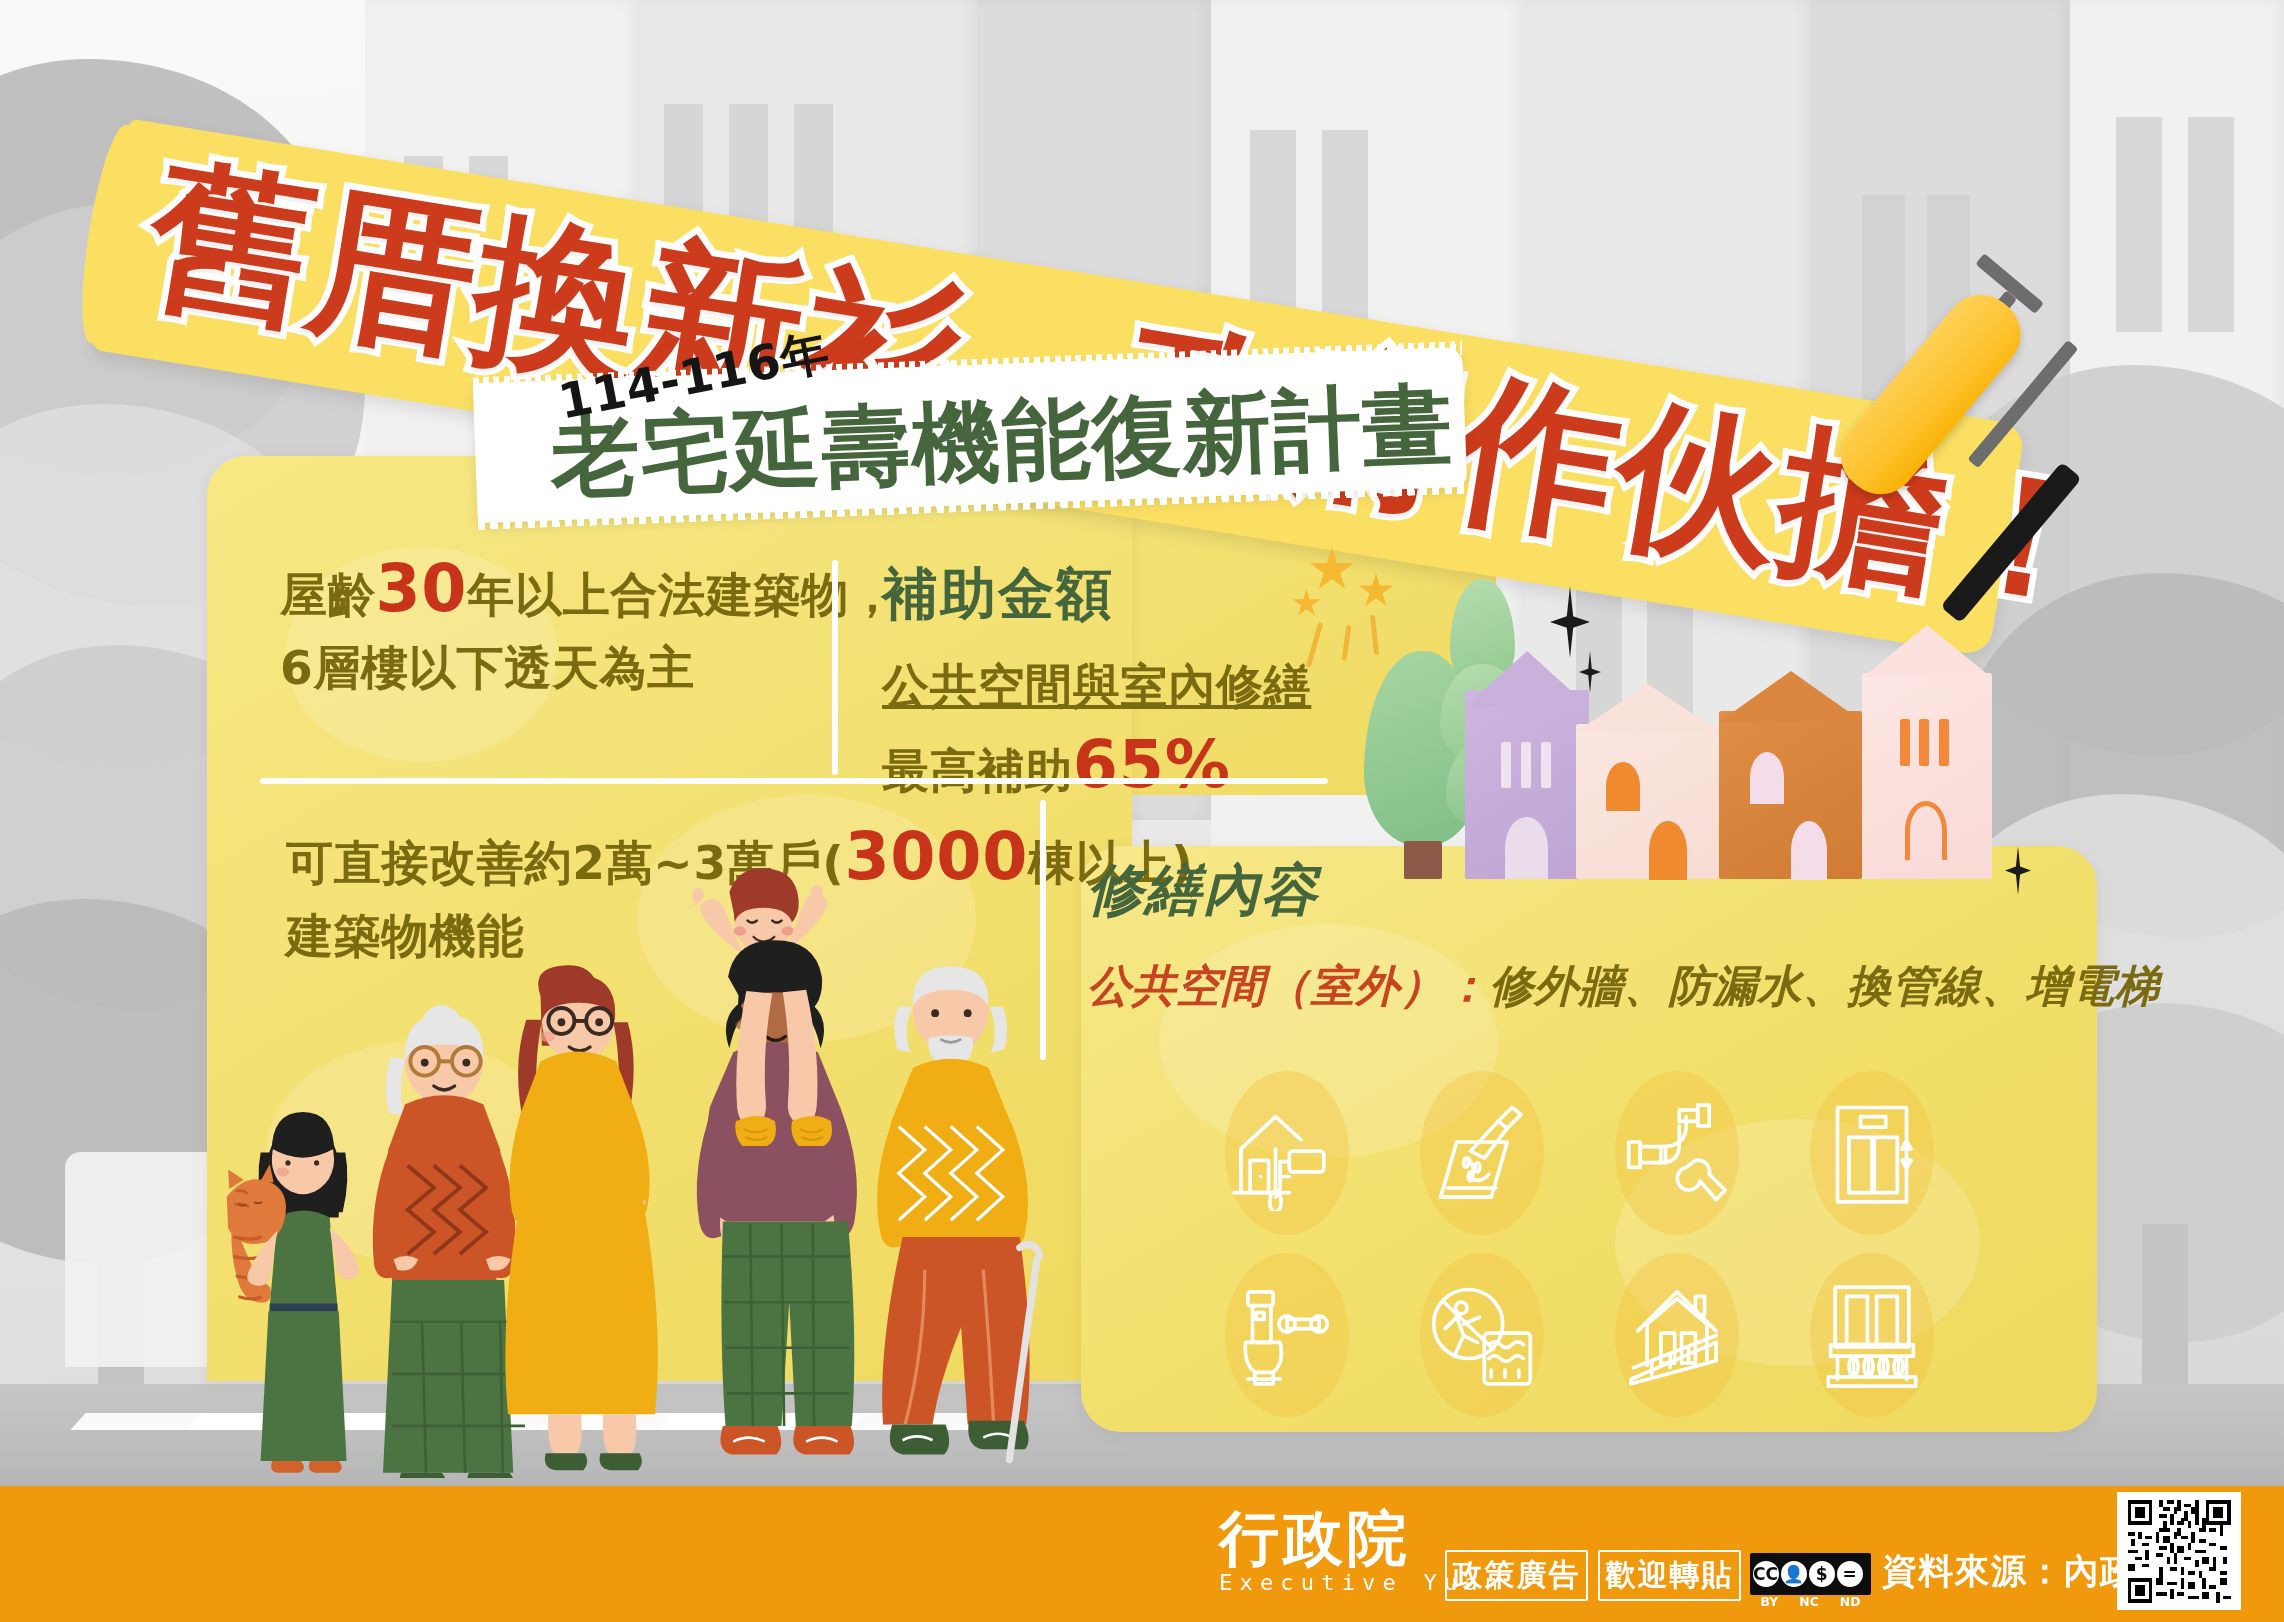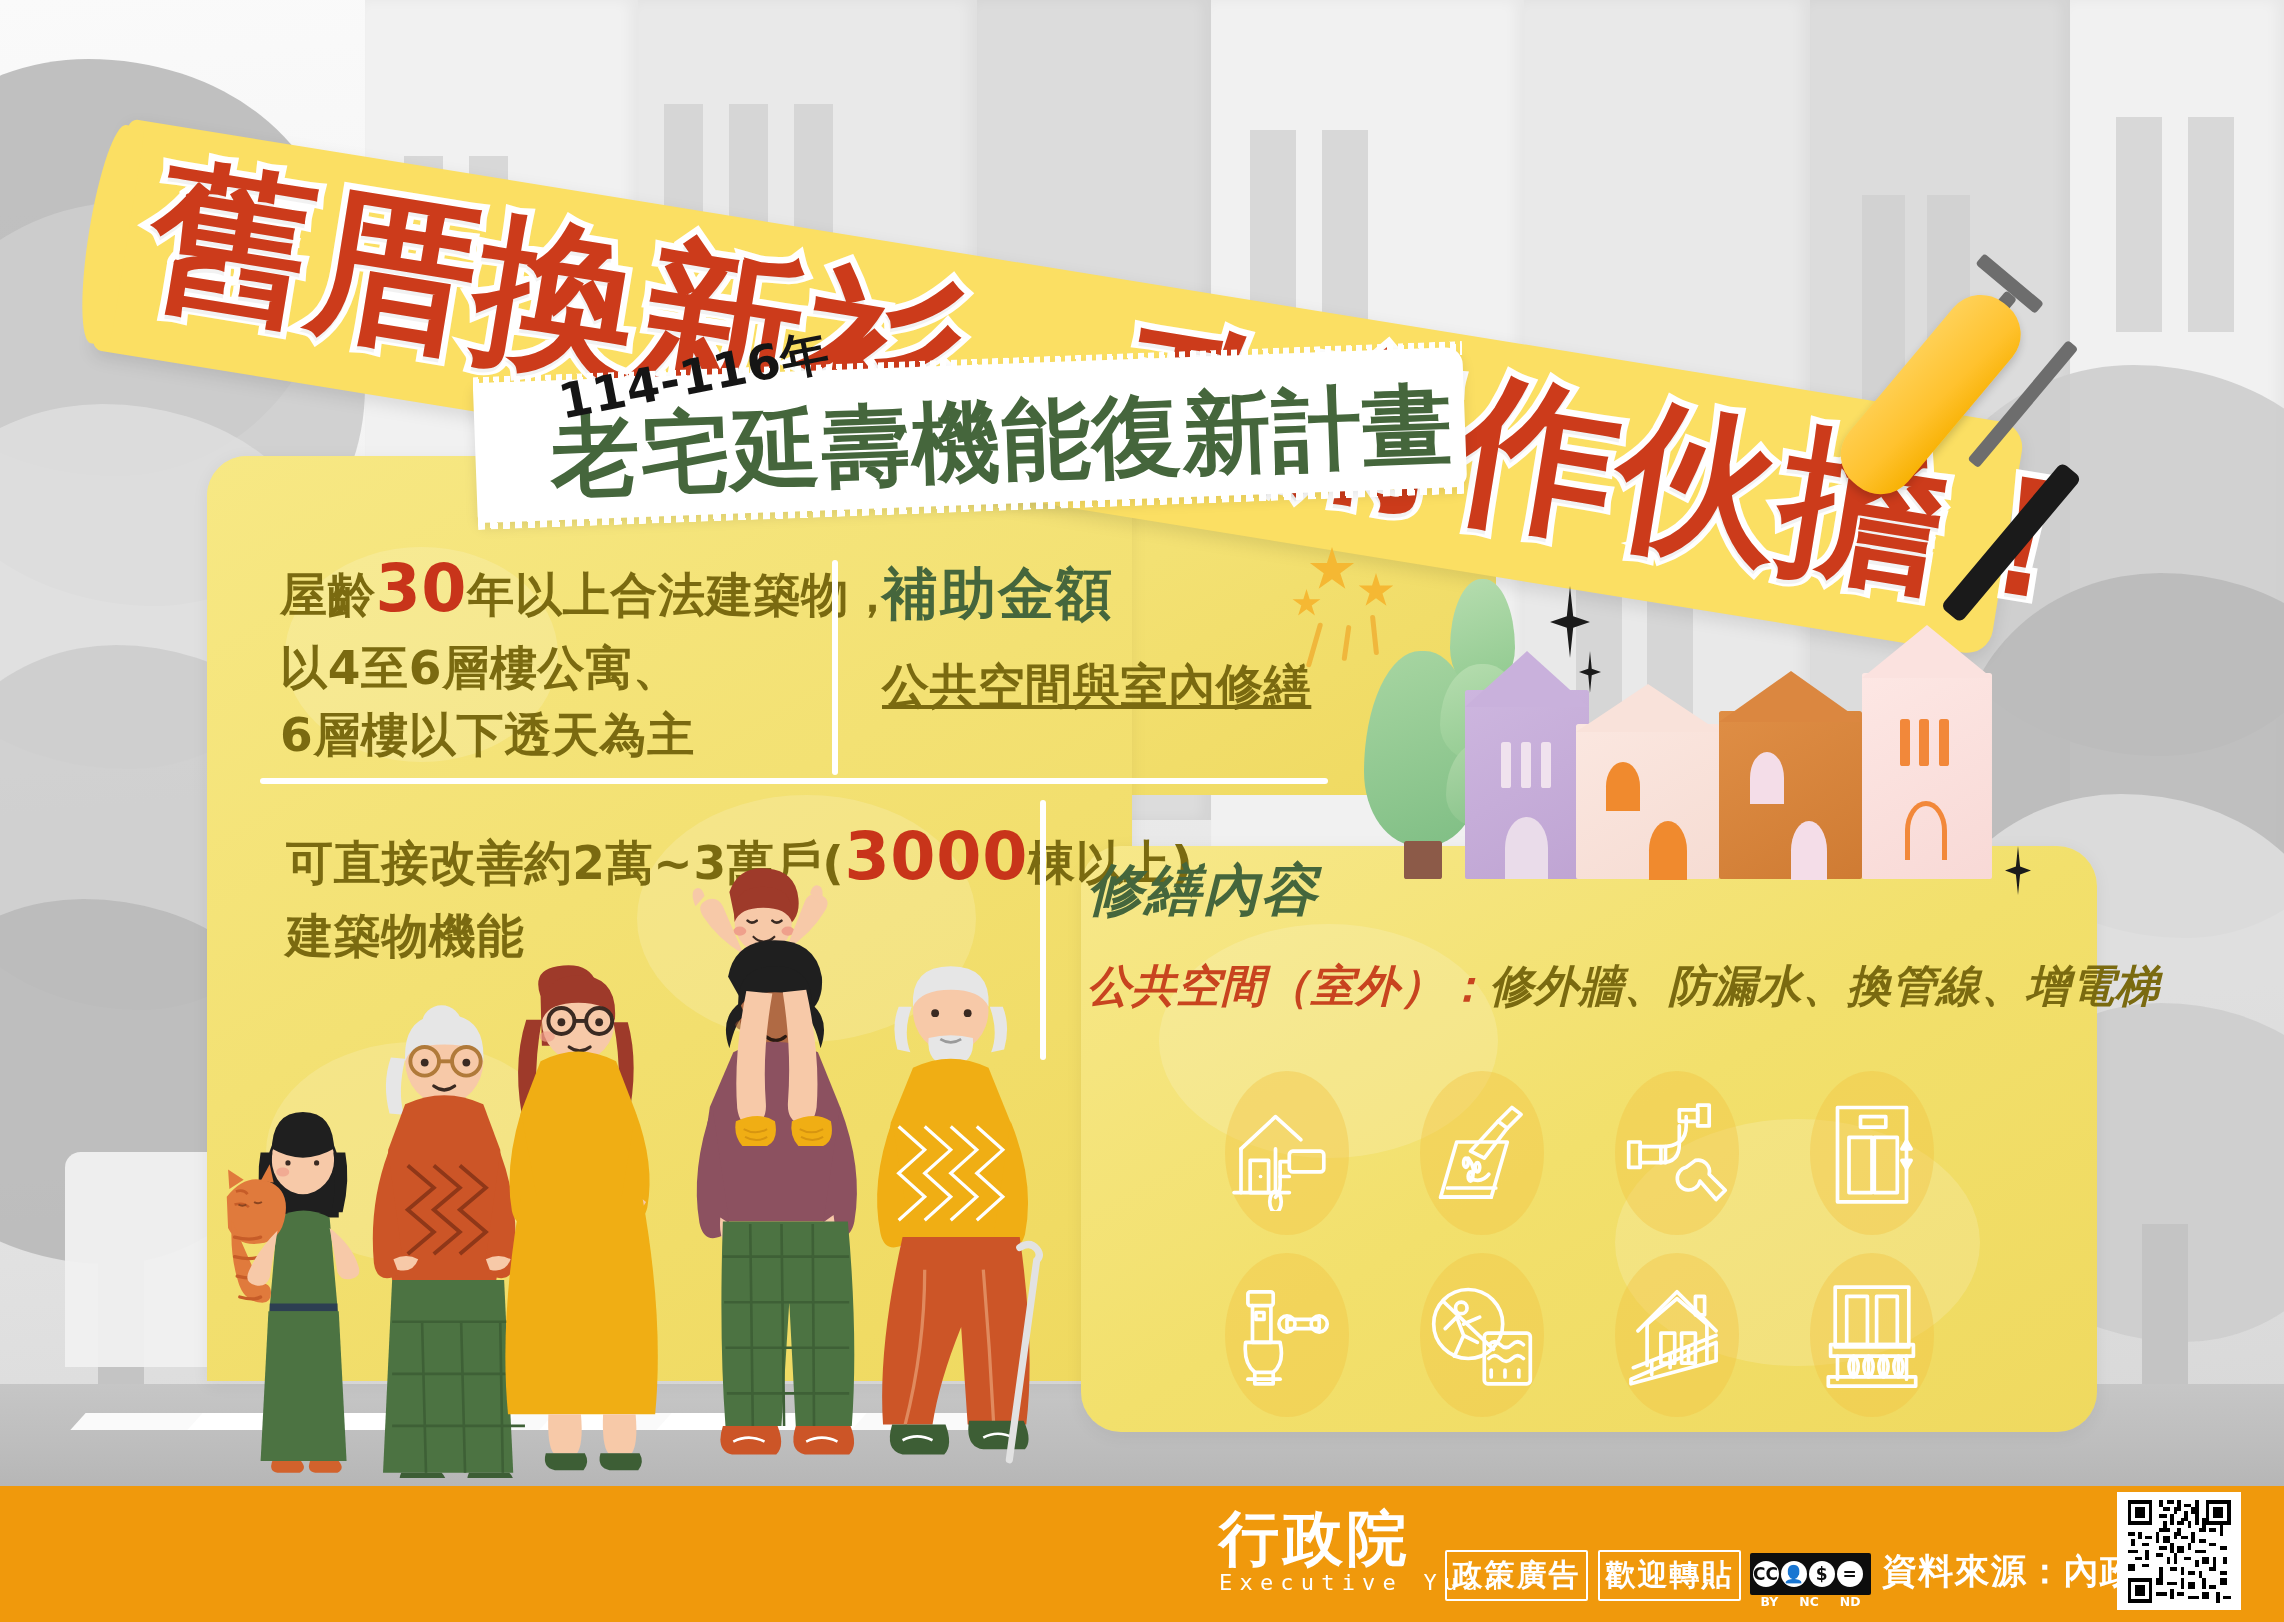--- a/index.html
+++ b/index.html
@@ -348,27 +348,29 @@
 
   <div class="sub-label">
     <div class="sub-main">老宅延壽機能復新計畫</div>
   </div>
   <div class="sub-year">114-116年</div>
 
   <div class="blk" style="left:280px;top:521px;">
     <div class="body-olive" style="margin-top:22px;">
       <span>屋齡</span><span class="em-red">30</span><span>年以上合法建築物，</span>
     </div>
-    <div class="body-olive">以4至6層樓公寓、</div>
     <div class="body-olive">6層樓以下透天為主</div>
   </div>
 
   <div class="blk" style="left:882px;top:557px;">
     <div class="h-green">補助金額</div>
     <div class="body-olive" style="margin-top:19.5px;text-decoration:underline;">公共空間與室內修繕</div>
+    <div class="body-olive">
+      <span>最高補助</span><span class="em-red">65%</span>
+    </div>
   </div>
 
   <div class="divider-v" style="left:832px;top:560px;height:215px;"></div>
   <div class="divider-h" style="left:260px;top:778px;width:1068px;"></div>
 
   <div class="blk" style="left:286px;top:811px;">
     <div class="body-olive">
       <span>可直接改善約2萬~3萬戶(</span><span class="em-red">3000</span><span>棟以上)</span>
     </div>
     <div class="body-olive">建築物機能</div>

